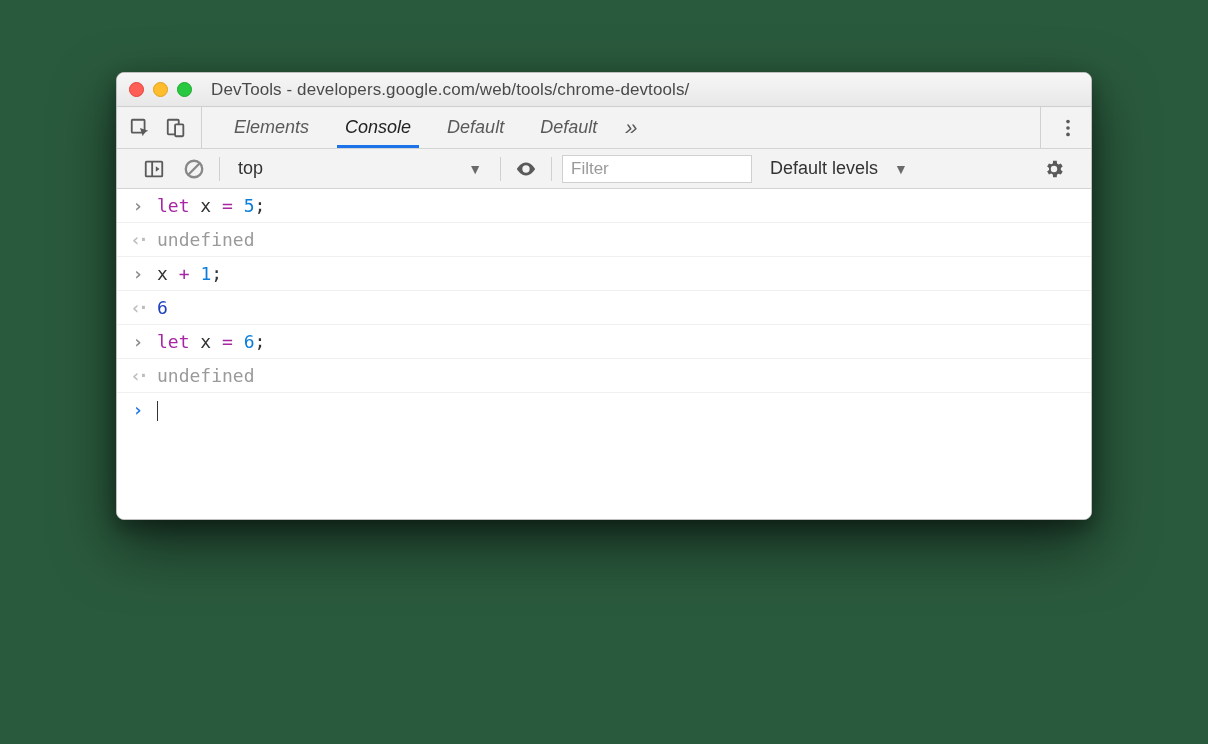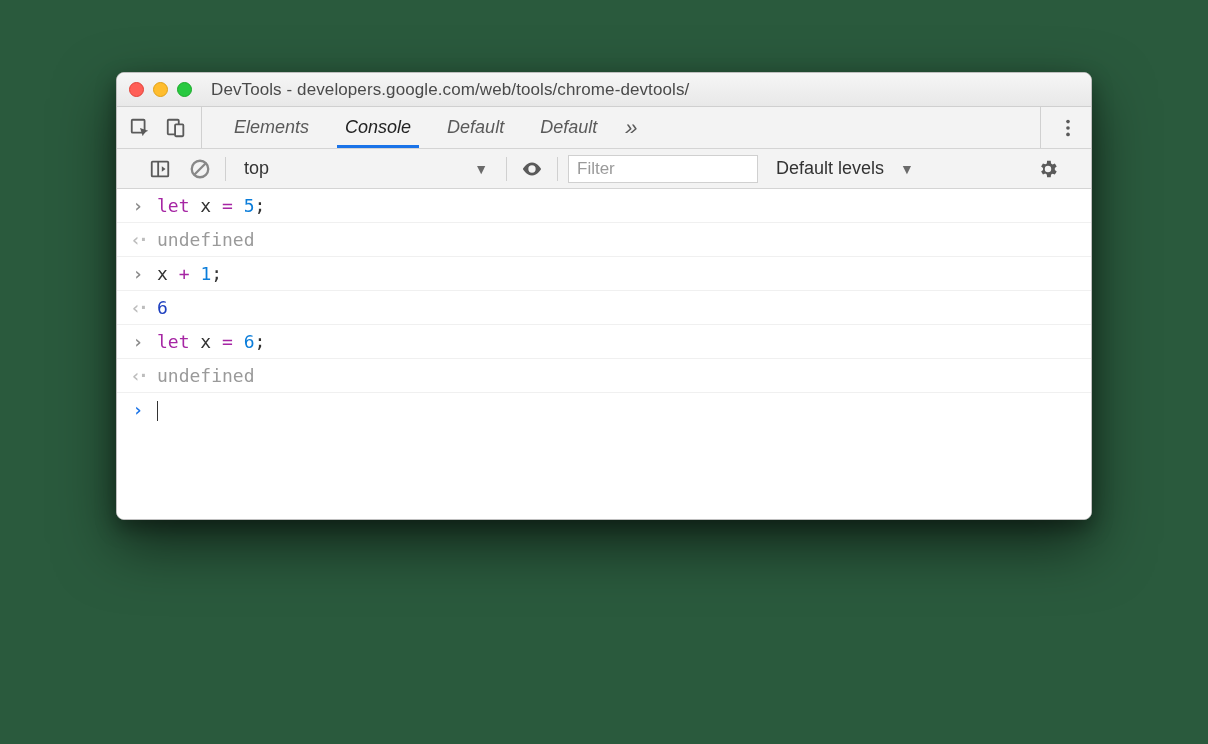--- a/index.html
+++ b/index.html
@@ -68,21 +68,21 @@
   }
   .more-tabs { display:flex; align-items:center; color:#5a5a5a; font-size:22px; padding:0 10px; cursor:pointer;}
   .tb-right { margin-left:auto; gap:6px; padding-left:12px; border-left:1px solid #d0d0d0;}
   
   .subbar {
     height:40px;
     background:#f3f3f3;
     border-bottom:1px solid #d4d4d4;
     display:flex;
     align-items:center;
-    padding:0 28px;
+    padding:0 22px;
     gap:10px;
   }
   .vsep { width:1px; background:#d0d0d0; height:24px; }
   .context-select {
     display:flex; align-items:center; gap:8px;
     color:#333; font-size:18px;
     min-width:260px;
     justify-content:space-between;
     padding:0 8px;
   }

